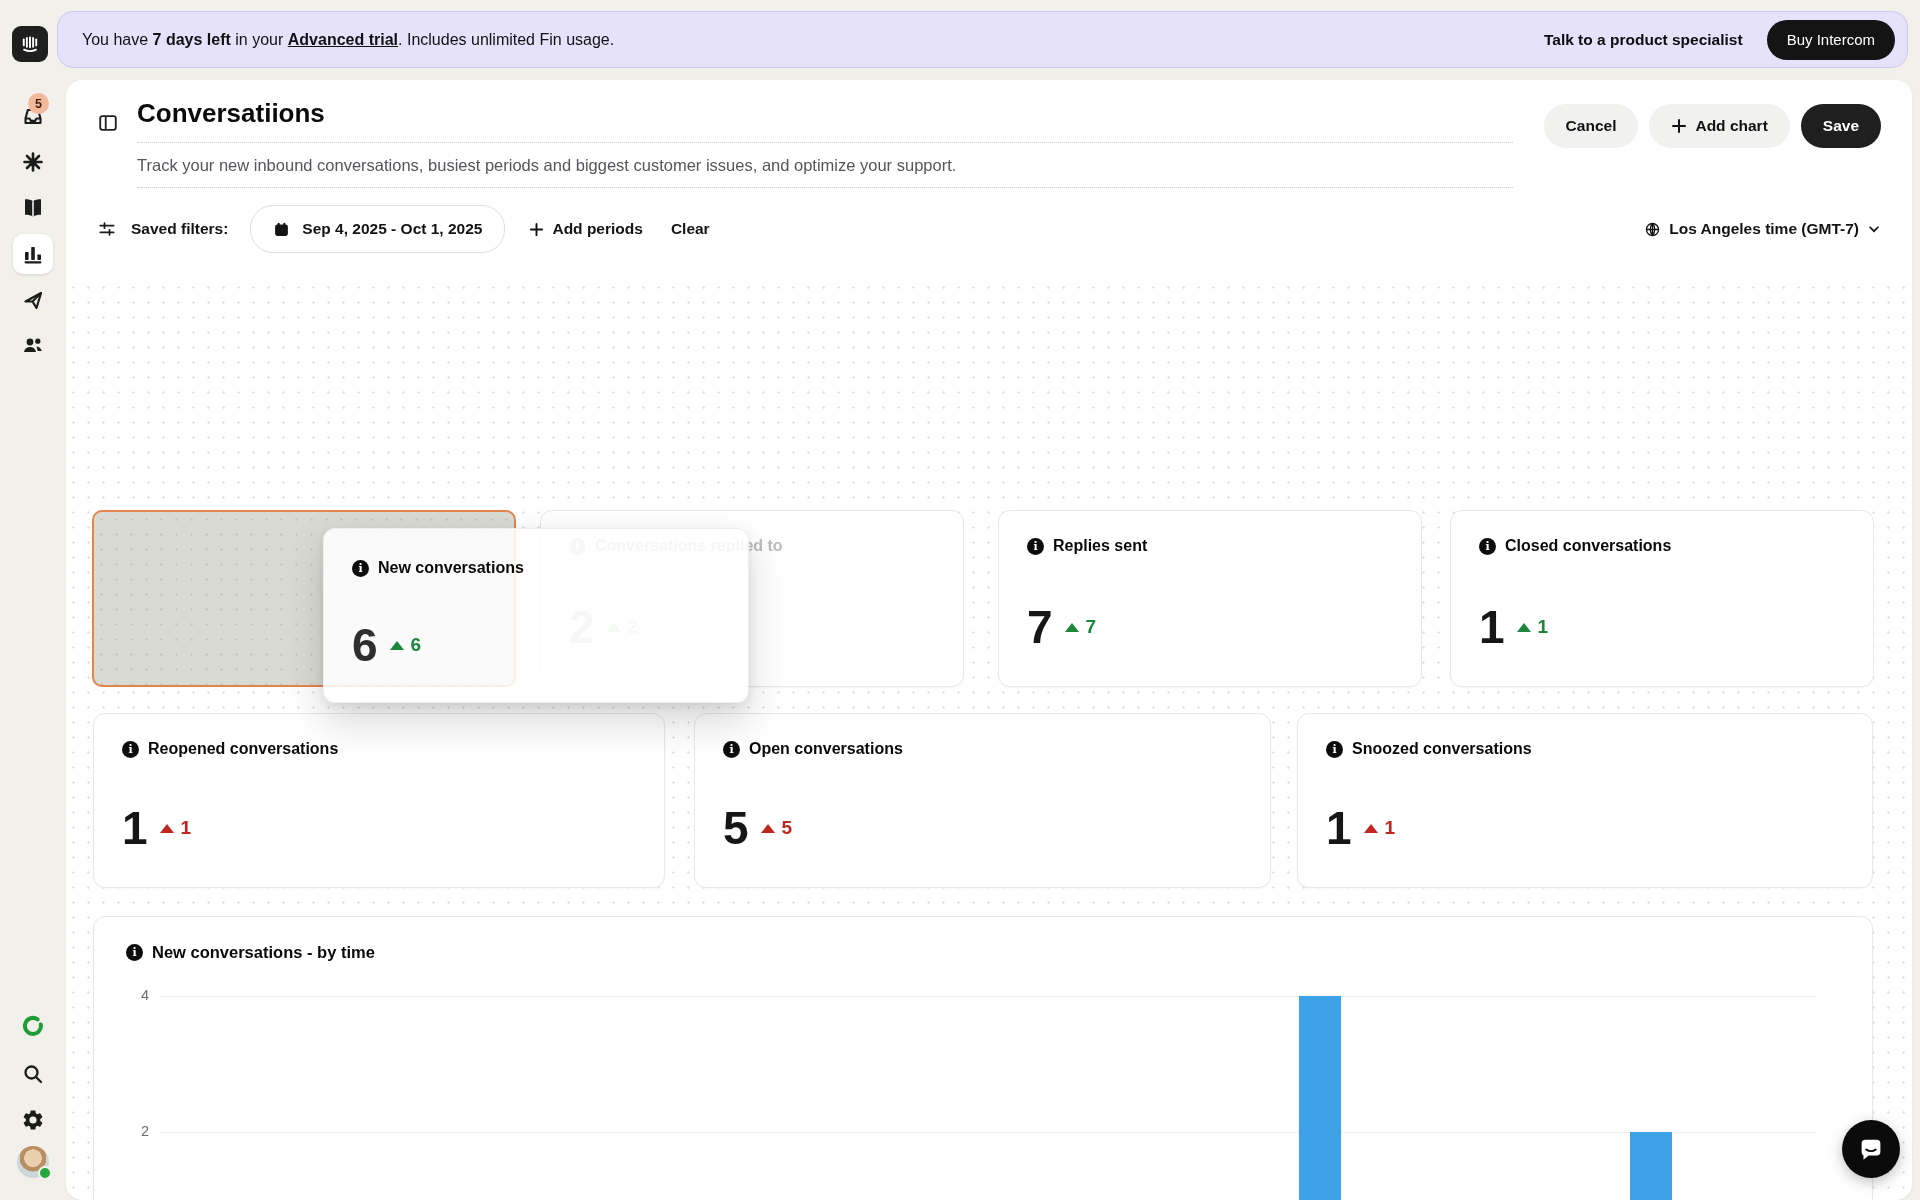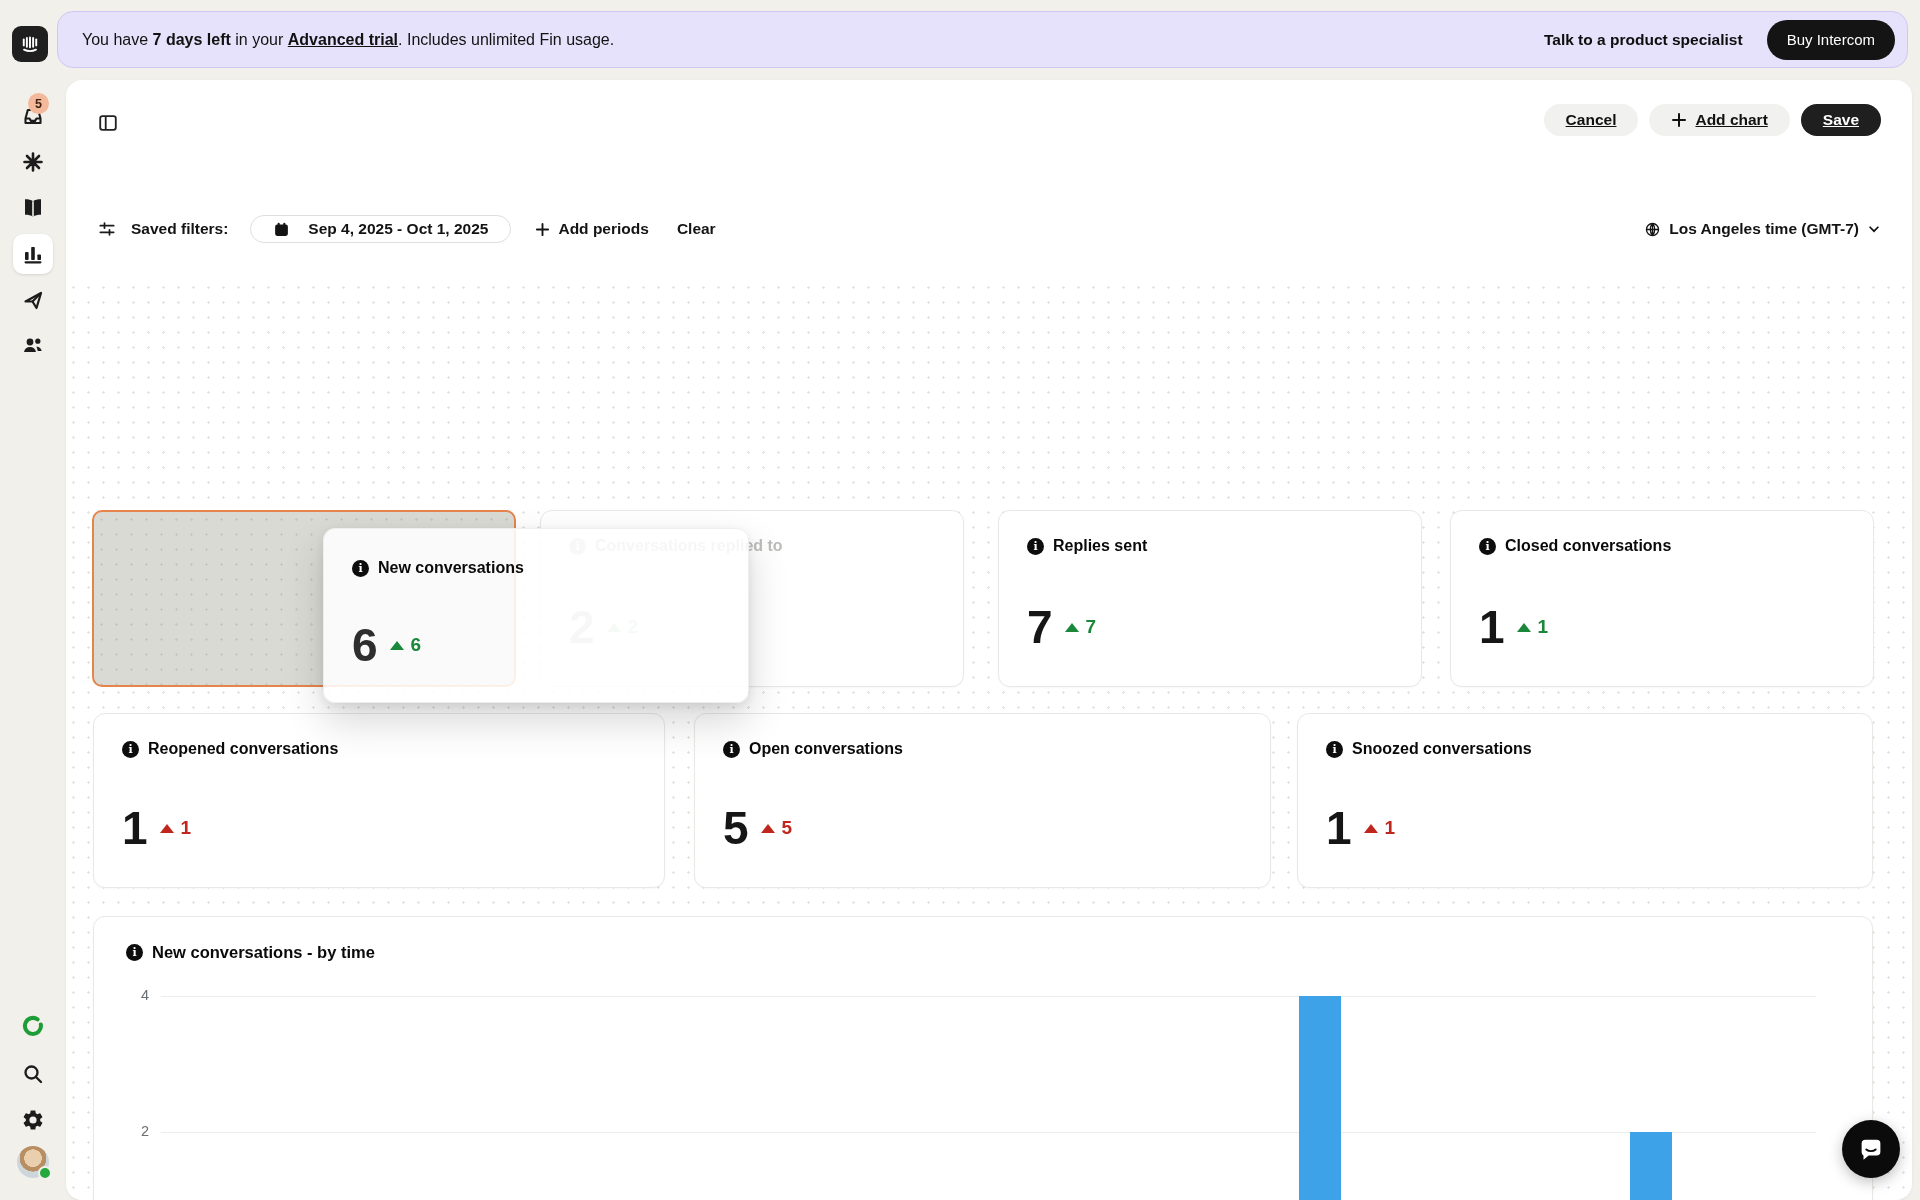--- a/index.html
+++ b/index.html
@@ -25,28 +25,28 @@
   .specialist { font-size:15.5px; font-weight:700; color:#0e0e0e; margin-right:24px; cursor:pointer; }
   .buy-btn { height:40px; padding:0 20px; background:#141414; color:#ffffff; border:none; border-radius:20px; font-size:15px; font-weight:400; font-family:inherit; cursor:pointer; }
 
   
   .panel { position:absolute; left:66px; top:80px; width:1846px; height:1120px; background:#ffffff; border-radius:16px; box-shadow:0 1px 3px rgba(0,0,0,.06); }
   .collapse-ic { position:absolute; left:31px; top:32px; width:22px; height:22px; color:#222; cursor:pointer; }
   .head-block { position:absolute; left:71px; top:18px; width:1376px; }
   .page-title { font-size:26px; font-weight:700; color:#0b0b0b; padding-bottom:13px; border-bottom:1px dotted #cfcfca; }
   .page-sub { font-size:16.5px; color:#54565b; padding:13px 0 12px 0; border-bottom:1px dotted #cfcfca; }
   .head-actions { position:absolute; right:31px; top:24px; display:flex; gap:11px; }
-  .pill-btn { height:32px; padding:0 22px; border:none; border-radius:22px; background:#f1f1ef; color:#111; font-size:15.5px; font-weight:700; font-family:inherit; display:flex; align-items:center; gap:8px; cursor:pointer;text-decoration:underline; }
+  .pill-btn { height:44px; padding:0 22px; border:none; border-radius:22px; background:#f1f1ef; color:#111; font-size:15.5px; font-weight:700; font-family:inherit; display:flex; align-items:center; gap:8px; cursor:pointer; }
   .pill-btn.dark { background:#1f1f1f; color:#fff; }
 
   
   .filterbar { position:absolute; left:31px; right:31px; top:124px; height:50px; display:flex; align-items:center; }
   .f-ic { width:20px; height:20px; color:#1b1b1b; margin-right:14px; }
   .f-label { font-size:15.5px; font-weight:700; color:#141414; margin-right:22px; }
-  .date-pill { height:28px; border:1px solid #dededa; background:#fff; border-radius:23px; display:flex; align-items:center; gap:18px; padding:0 22px; font-size:15.5px; font-weight:700; color:#131313; cursor:pointer; }
+  .date-pill { height:48px; border:1px solid #dededa; background:#fff; border-radius:23px; display:flex; align-items:center; gap:12px; padding:0 22px; font-size:15.5px; font-weight:700; color:#131313; cursor:pointer; }
   .add-filter { display:flex; align-items:center; gap:8px; font-size:15.5px; font-weight:700; color:#141414; margin-left:24px; cursor:pointer; }
   .clear-link { font-size:15.5px; font-weight:700; color:#141414; margin-left:28px; cursor:pointer; }
   .tz { margin-left:auto; display:flex; align-items:center; gap:8px; font-size:15.5px; font-weight:700; color:#131313; cursor:pointer; }
 
   
   .canvas { position:absolute; left:0; right:0; top:200px; bottom:0; background-image:radial-gradient(circle,#e4e4de 1.1px,transparent 1.1px); background-size:15px 15px; border-radius:0 0 16px 16px; }
   .card { position:absolute; background:#ffffff; border:1px solid #e8e8e5; border-radius:12px; box-shadow:0 1px 2px rgba(0,0,0,.03); padding:26px 28px; display:flex; flex-direction:column; justify-content:space-between; }
   .m-label { display:flex; align-items:center; gap:9px; font-size:16px; font-weight:700; color:#0a0a0a; }
   .info-ic { width:17px; height:17px; min-width:17px; background:#0d0d0d; color:#fff; border-radius:50%; font-size:11px; font-weight:700; display:inline-flex; align-items:center; justify-content:center; font-family:"DejaVu Serif",serif; }
   .m-valrow { display:flex; align-items:center; gap:13px; padding-bottom:6px; }
@@ -181,20 +181,24 @@
 
   <main class="panel">
 
     <div class="collapse-ic">
       <svg viewBox="0 0 24 24" fill="none" stroke="currentColor" stroke-width="2">
           <rect x="3.5" y="4.5" width="17" height="15" rx="2.5"></rect>
           <line x1="9.5" y1="4.5" x2="9.5" y2="19.5"></line>
         </svg>
     </div>
 
+    <div class="head-block">
+      <div class="page-title">Conversatiions</div>
+      <div class="page-sub">Track your new inbound conversations, busiest periods and biggest customer issues, and optimize your support.</div>
+    </div>
 
     <div class="head-actions">
       <button class="pill-btn">Cancel</button>
       <button class="pill-btn">
         <svg width="16" height="16" viewBox="0 0 16 16" stroke="currentColor" stroke-width="2" stroke-linecap="round">
             <line x1="8" y1="2" x2="8" y2="14"></line>
             <line x1="2" y1="8" x2="14" y2="8"></line>
           </svg>
         <span>Add chart</span>
       </button>

